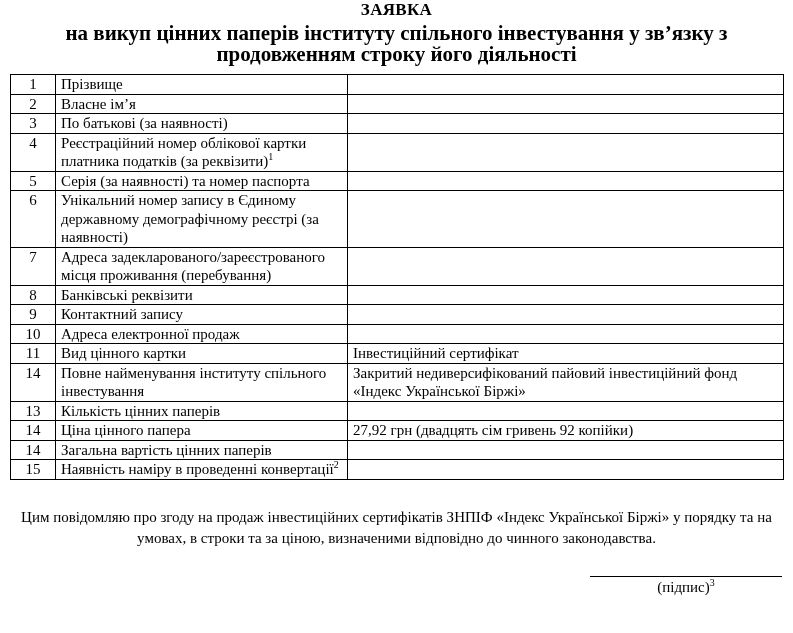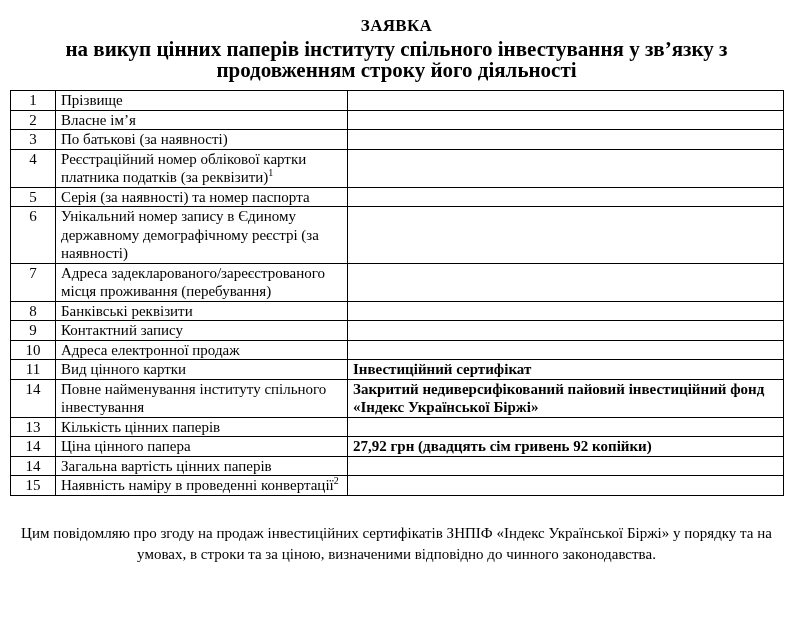--- a/index.html
+++ b/index.html
@@ -3,21 +3,21 @@
 <meta charset="utf-8">
 <style>
   * { margin: 0; padding: 0; box-sizing: border-box; }
   html, body { background: #ffffff; }
   body {
     width: 793px; height: 633px;
     font-family: "Liberation Serif", serif;
     color: #000;
     overflow: hidden;
   }
-  .page { width: 793px; height: 633px; padding: 16px 10px 0 10px; overflow: hidden; }
+  .page { width: 793px; height: 633px; padding: 0 10px 0 10px; overflow: hidden; }
 
   .title {
     font-size: 17px; font-weight: bold;
     text-align: center; letter-spacing: 0.3px;
     margin-bottom: 3px;
   }
   .subtitle {
     font-size: 21px; font-weight: bold;
     text-align: center; line-height: 21px;
     width: 752px; margin: 0 auto 9px auto;
@@ -31,21 +31,21 @@
   table.form-table td {
     border: 1px solid #000;
     font-size: 15px;
     line-height: 18.5px;
     padding: 0 5px;
     vertical-align: top;
     word-wrap: break-word;
   }
   td.col-num   { width: 45px; text-align: center; padding: 0 2px; }
   td.col-label { width: 292px; }
-  td.col-value { width: 436px; font-weight: bold; }
+  td.col-value { width: 436px; }
   sup { font-size: 10px; line-height: 0; }
 
   .statement {
     font-size: 15px;
     line-height: 21px;
     margin-top: 27px;
     width: 773px;
     text-align: center;
   }
 
@@ -154,14 +154,18 @@
         <tr>
           <td class="col-num">15</td>
           <td class="col-label"><span>Наявність наміру в проведенні конвертації</span><sup>2</sup></td>
           <td class="col-value"></td>
         </tr>
       </tbody>
   </table>
 
   <p class="statement">Цим повідомляю про згоду на продаж інвестиційних сертифікатів ЗНПІФ «Індекс Української Біржі» у порядку та на умовах, в строки та за ціною, визначеними відповідно до чинного законодавства.</p>
 
+  <div class="signature-block">
+    <div class="signature-line"></div>
+    <div class="signature-caption"><span>(підпис)</span><sup>3</sup></div>
+  </div>
 
 </div>
 
 </body></html>

